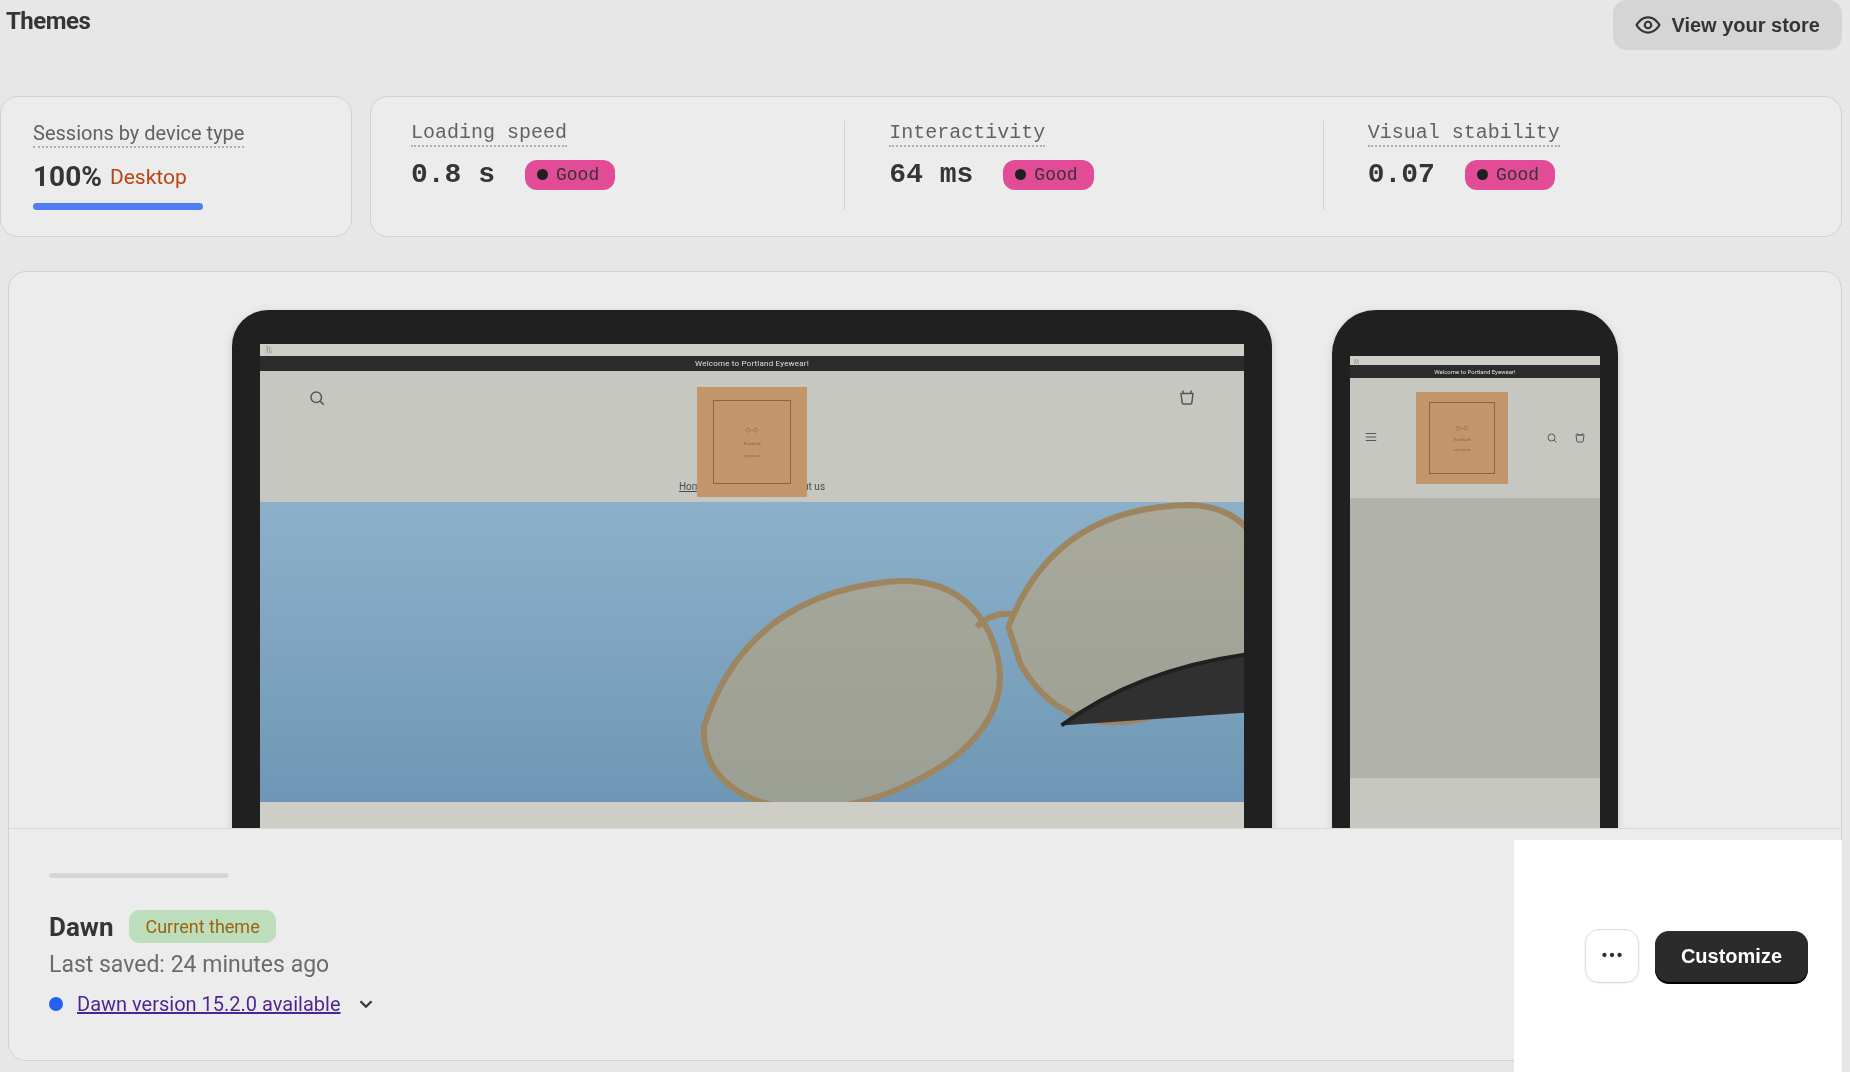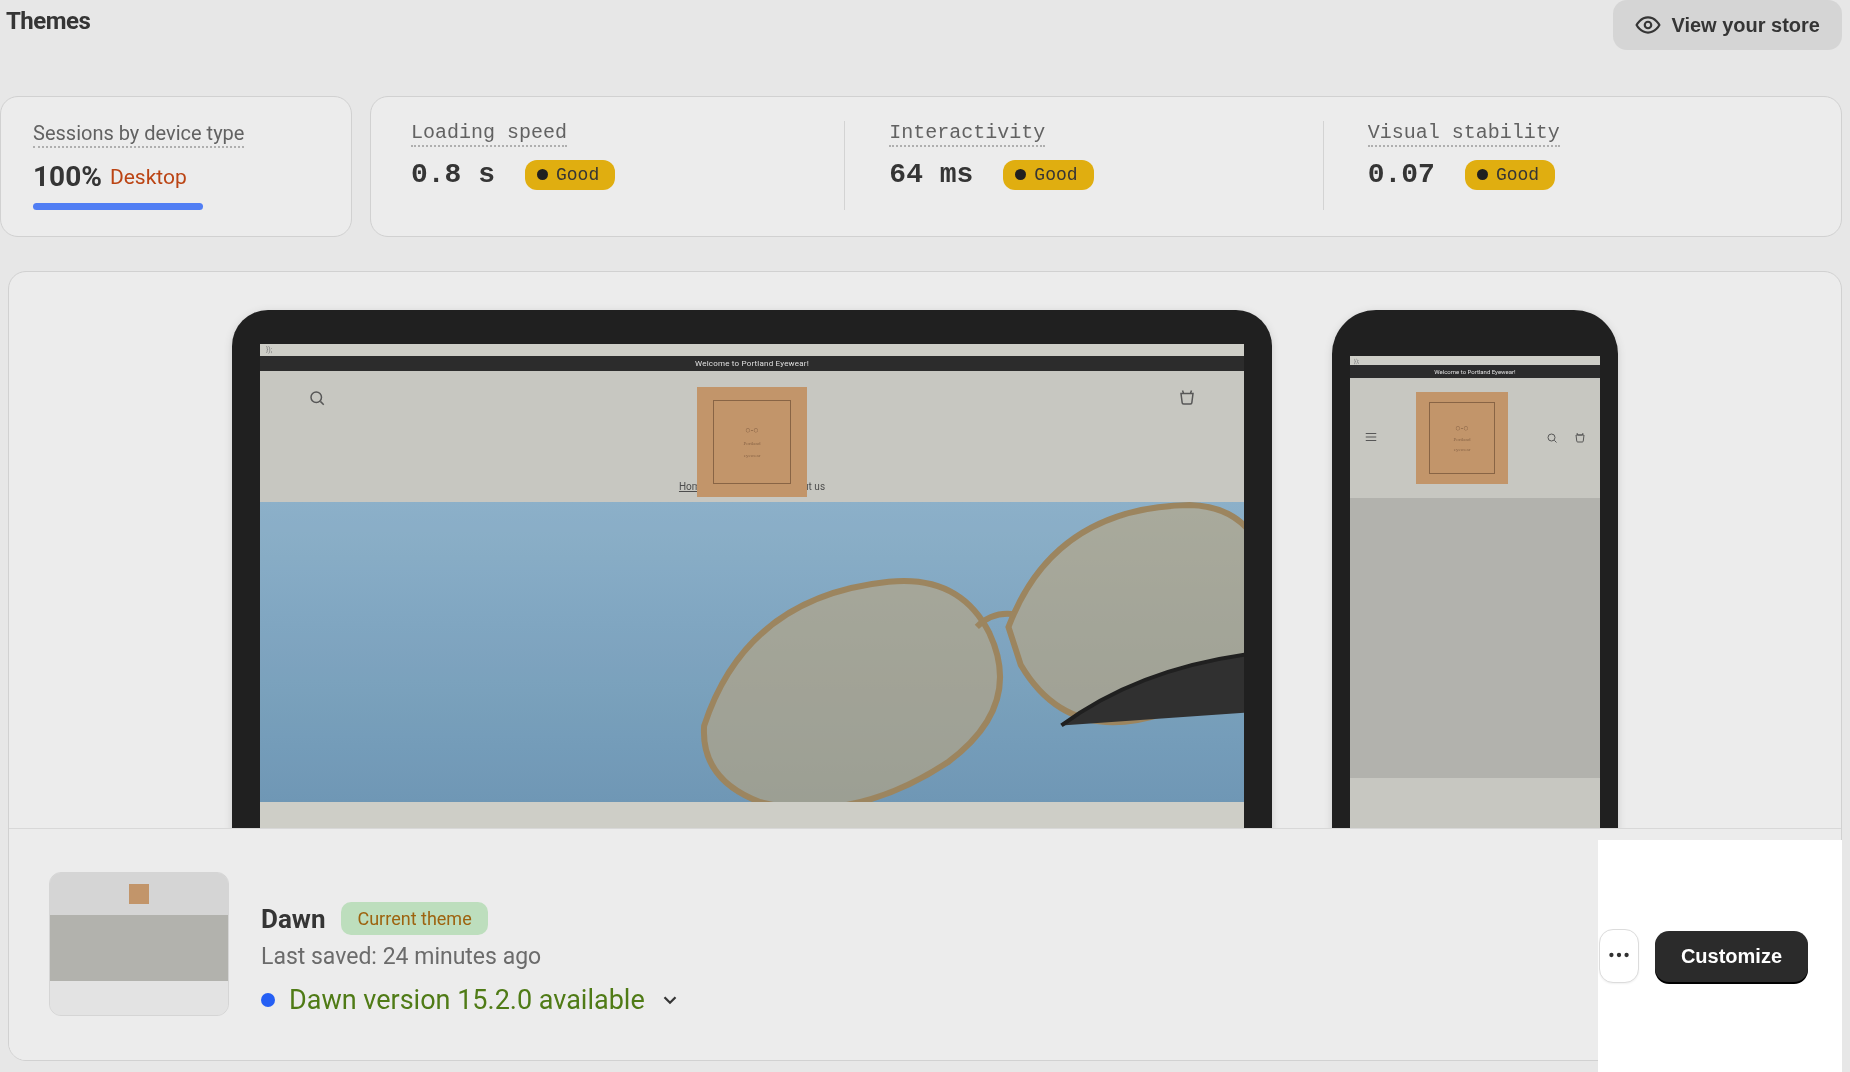--- a/index.html
+++ b/index.html
@@ -124,21 +124,21 @@
   }
   .metric-value {
     font-size: 28px;
     font-weight: 700;
     color: #303030;
   }
   .badge {
     display: inline-flex;
     align-items: center;
     gap: 8px;
-    background: #eab308;
+    background: #ec4899;
     color: #303030;
     font-size: 18px;
     font-weight: 500;
     padding: 5px 16px 5px 12px;
     border-radius: 12px;
   }
   .badge-dot {
     width: 11px;
     height: 11px;
     border-radius: 50%;
@@ -310,24 +310,25 @@
 
   
   .theme-footer {
     position: absolute;
     left: 0;
     right: 0;
     bottom: 0;
     background: #f7f7f7;
     border-top: 1px solid #e1e1e1;
     display: flex;
-    align-items: flex-end;
+    align-items: flex-start;
     padding: 44px 40px;
     gap: 32px;
     height: 232px;
+    flex-direction: column;
   }
   .theme-thumb {
     width: 180px;
     height: 144px;
     border: 1px solid #dedede;
     border-radius: 12px;
     background: #ececec;
     overflow: hidden;
     position: relative;
   }
@@ -370,34 +371,35 @@
     gap: 14px;
     margin-top: 6px;
   }
   .blue-dot {
     width: 14px;
     height: 14px;
     border-radius: 50%;
     background: #1f5eff;
   }
   .theme-version-text {
-    font-size: 27px;
-    color: #4d7c0f;
+    font-size: 20px;
+    color: #4c1d95;
+    text-decoration: underline;
   }
   .chevron-down-icon {
     width: 22px;
     height: 22px;
   }
 
   
   .white-panel {
     position: absolute;
     right: 8px;
     bottom: 0;
-    width: 244px;
+    width: 328px;
     height: 232px;
     background: #ffffff;
     display: flex;
     align-items: center;
     justify-content: flex-end;
     gap: 16px;
     padding: 0 34px;
     z-index: 50;
   }
   .more-btn {

